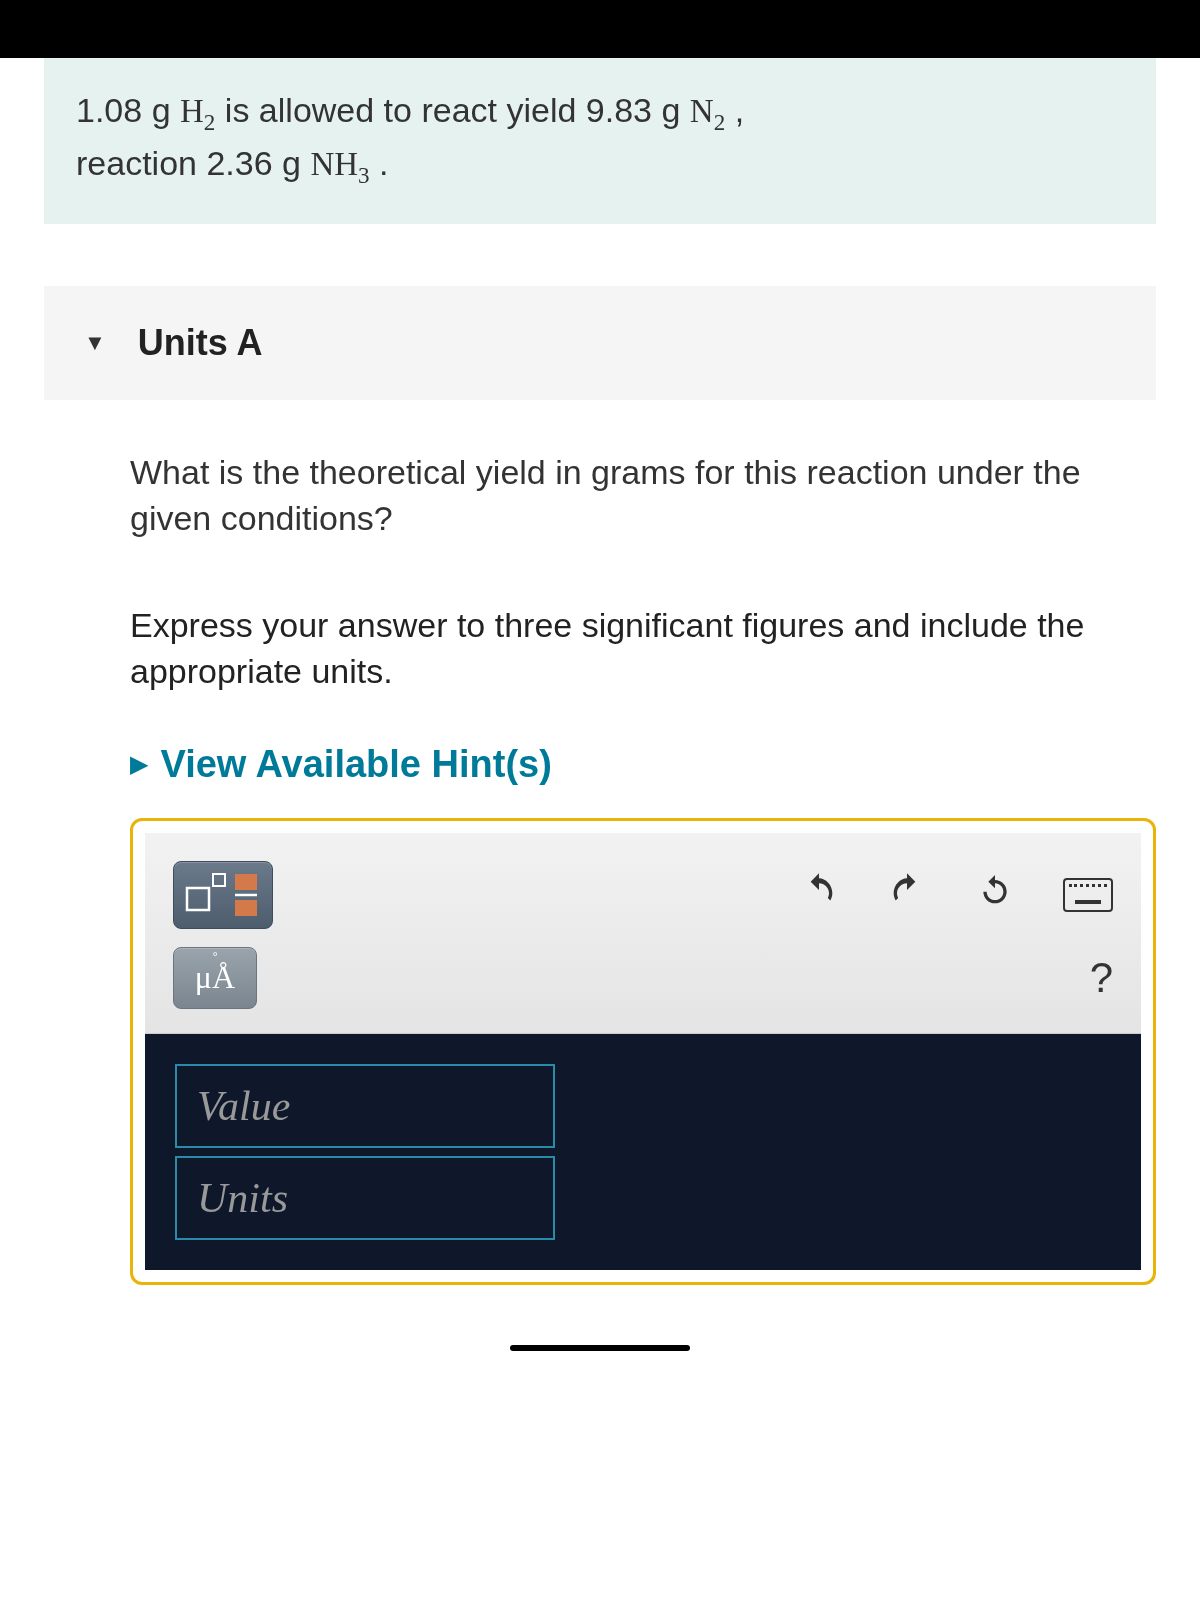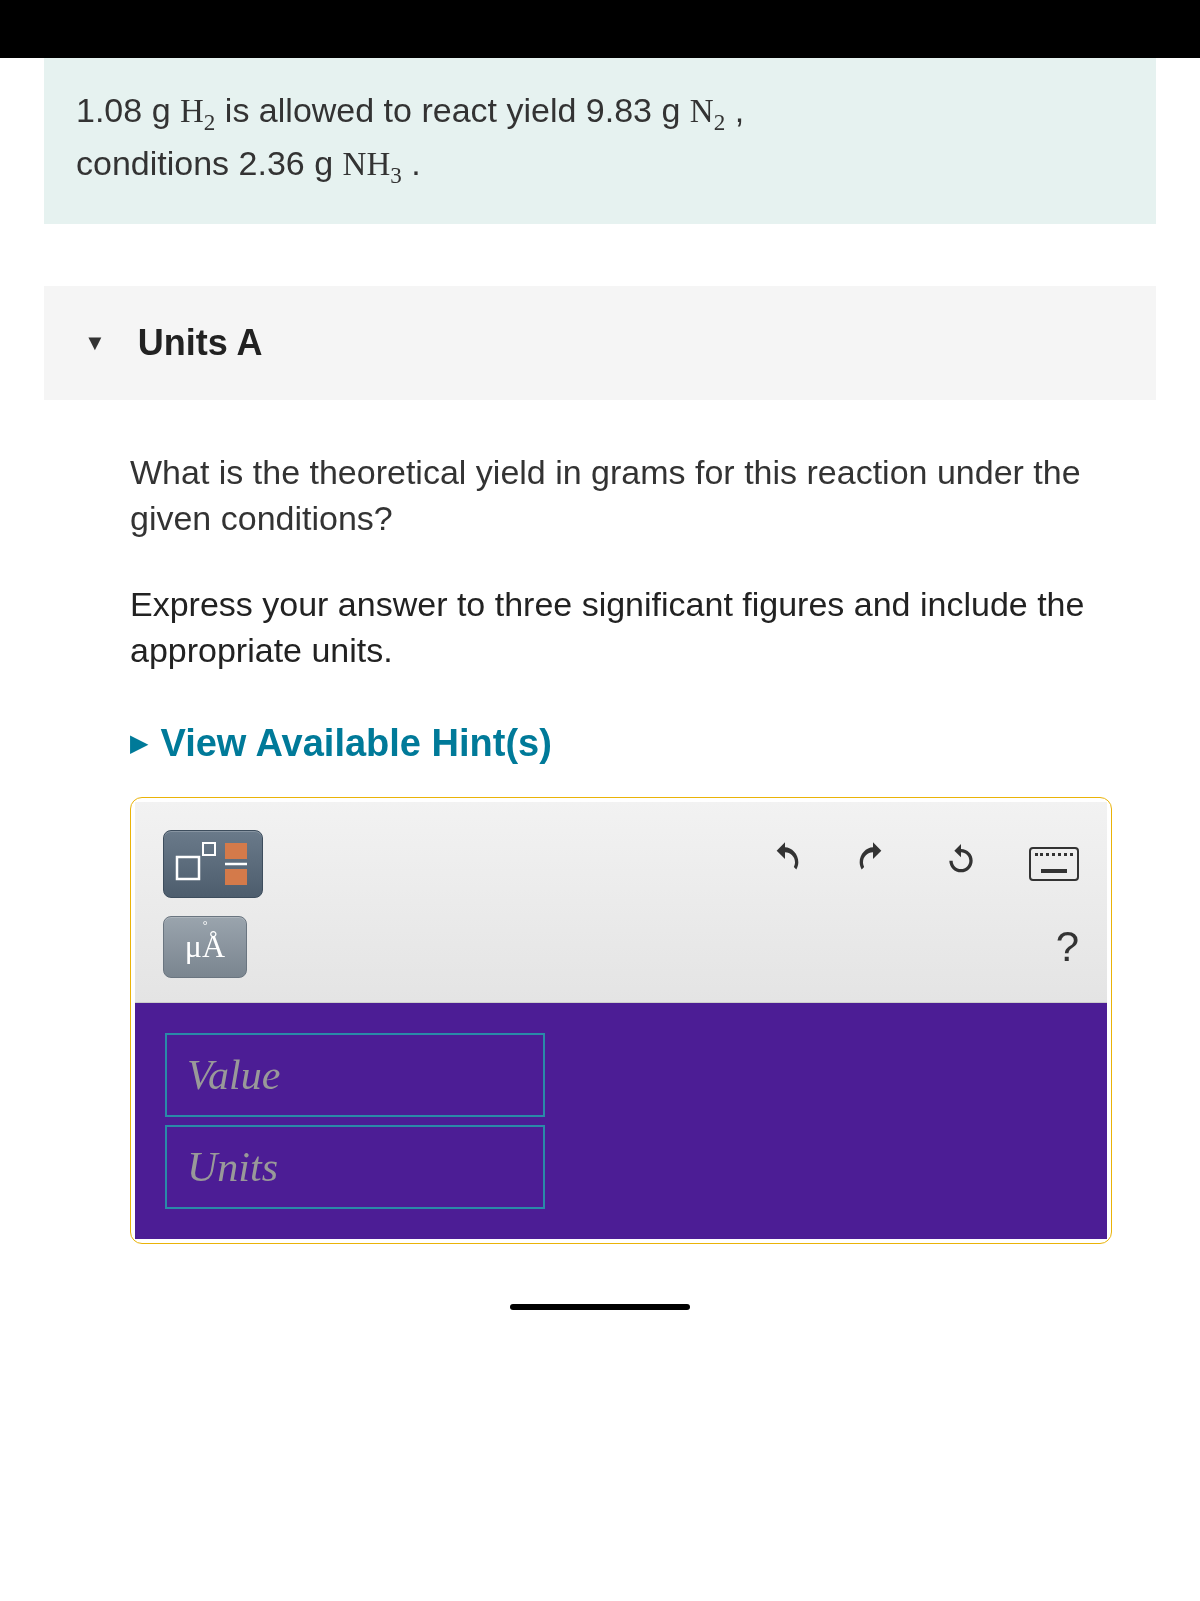--- a/index.html
+++ b/index.html
@@ -50,21 +50,21 @@
       font-size: 36px;
       color: #222;
     }
     .question-body {
       margin: 50px 44px 0 130px;
     }
     .question-text {
       font-size: 34px;
       color: #333;
       line-height: 1.35;
-      margin-bottom: 40px;
+      margin-bottom: 61px;
     }
     .instruction-text {
       font-size: 34px;
       font-weight: normal;
       color: #222;
       line-height: 1.35;
       margin-bottom: 48px;
     }
     .hints-link {
       display: flex;
@@ -76,24 +76,23 @@
     .hints-link .tri {
       color: #007a99;
       font-size: 24px;
     }
     .hints-link .text {
       color: #007a99;
       font-weight: bold;
       font-size: 38px;
     }
     .answer-panel {
-      border: 1px solid #eab308;
+      border: 3px solid #eab308;
       border-radius: 12px;
-      margin-right: 44px;
-      padding: 4px;
+      padding: 12px;
       overflow: hidden;
     }
     .toolbar {
       background: linear-gradient(#f2f2f2, #e4e4e4);
       border-bottom: 1px solid #ccc;
       padding: 28px 28px 24px 28px;
       display: flex;
       flex-direction: column;
       gap: 18px;
     }
@@ -169,21 +168,21 @@
       right: 10px;
       height: 4px;
       background: #333;
     }
     .help-icon {
       font-size: 42px;
       color: #333;
       cursor: pointer;
     }
     .input-area {
-      background: #4c1d95;
+      background: #0f172a;
       padding: 30px 30px 22px 30px;
     }
     .input-box {
       border: 2px solid #2a8aa8;
       width: 380px;
       height: 84px;
       padding: 0 20px;
       font-size: 42px;
       font-family: "Times New Roman", serif;
       font-style: italic;
@@ -220,21 +219,21 @@
   <span>g</span>
   <span> </span>
   <span class="formula"><span>H</span><sub>2</sub></span>
   <span> is allowed to react yield </span>
   <span>9.83</span>
   <span> </span>
   <span>g</span>
   <span> </span>
   <span class="formula"><span>N</span><sub>2</sub></span>
   <span> ,</span><br>
-  <span>conditions </span>
+  <span>reaction </span>
   <span>2.36</span>
   <span> </span>
   <span>g</span>
   <span> </span>
   <span class="formula"><span>NH</span><sub>3</sub></span>
   <span> .</span>
 </div>
 
 <div class="part-header">
   <span class="caret">▼</span>

